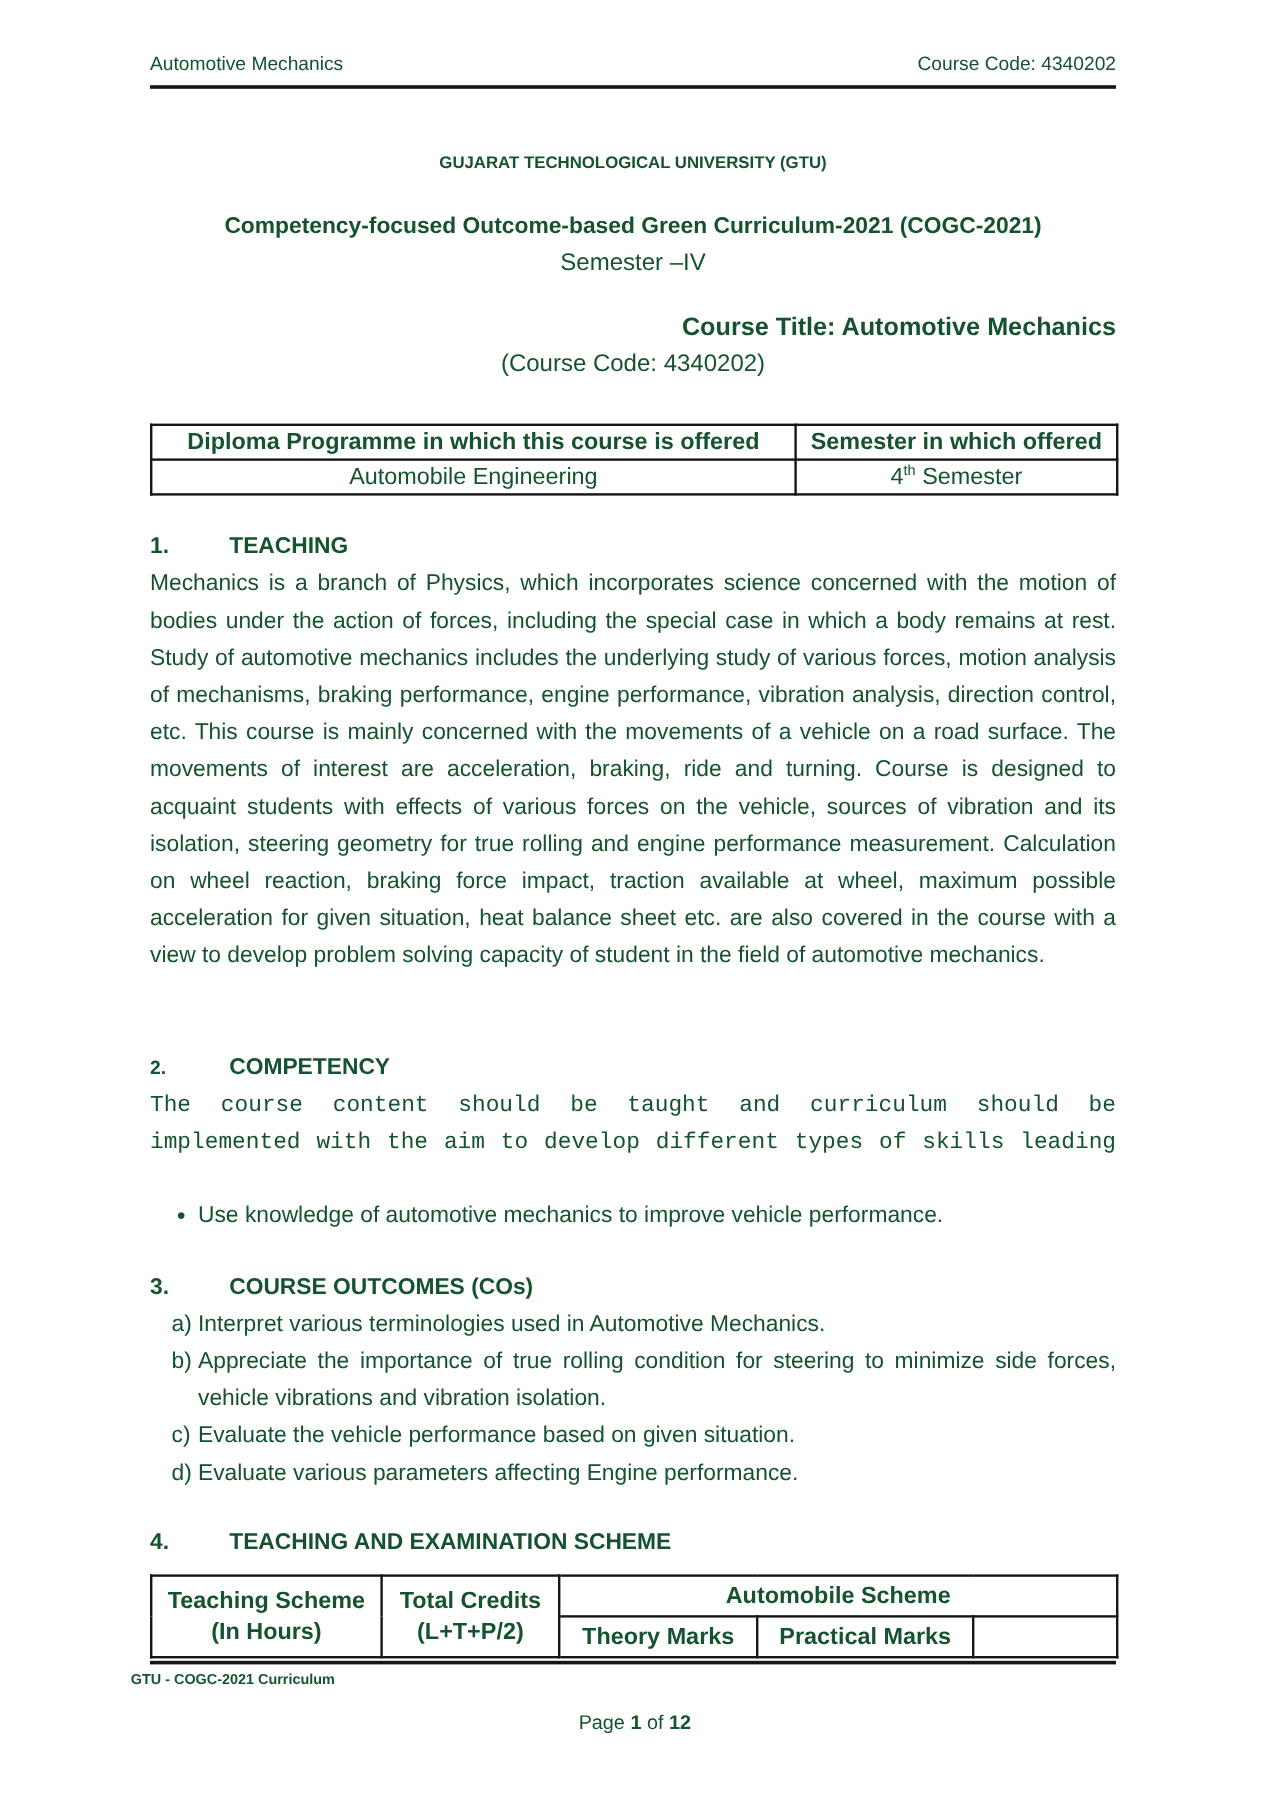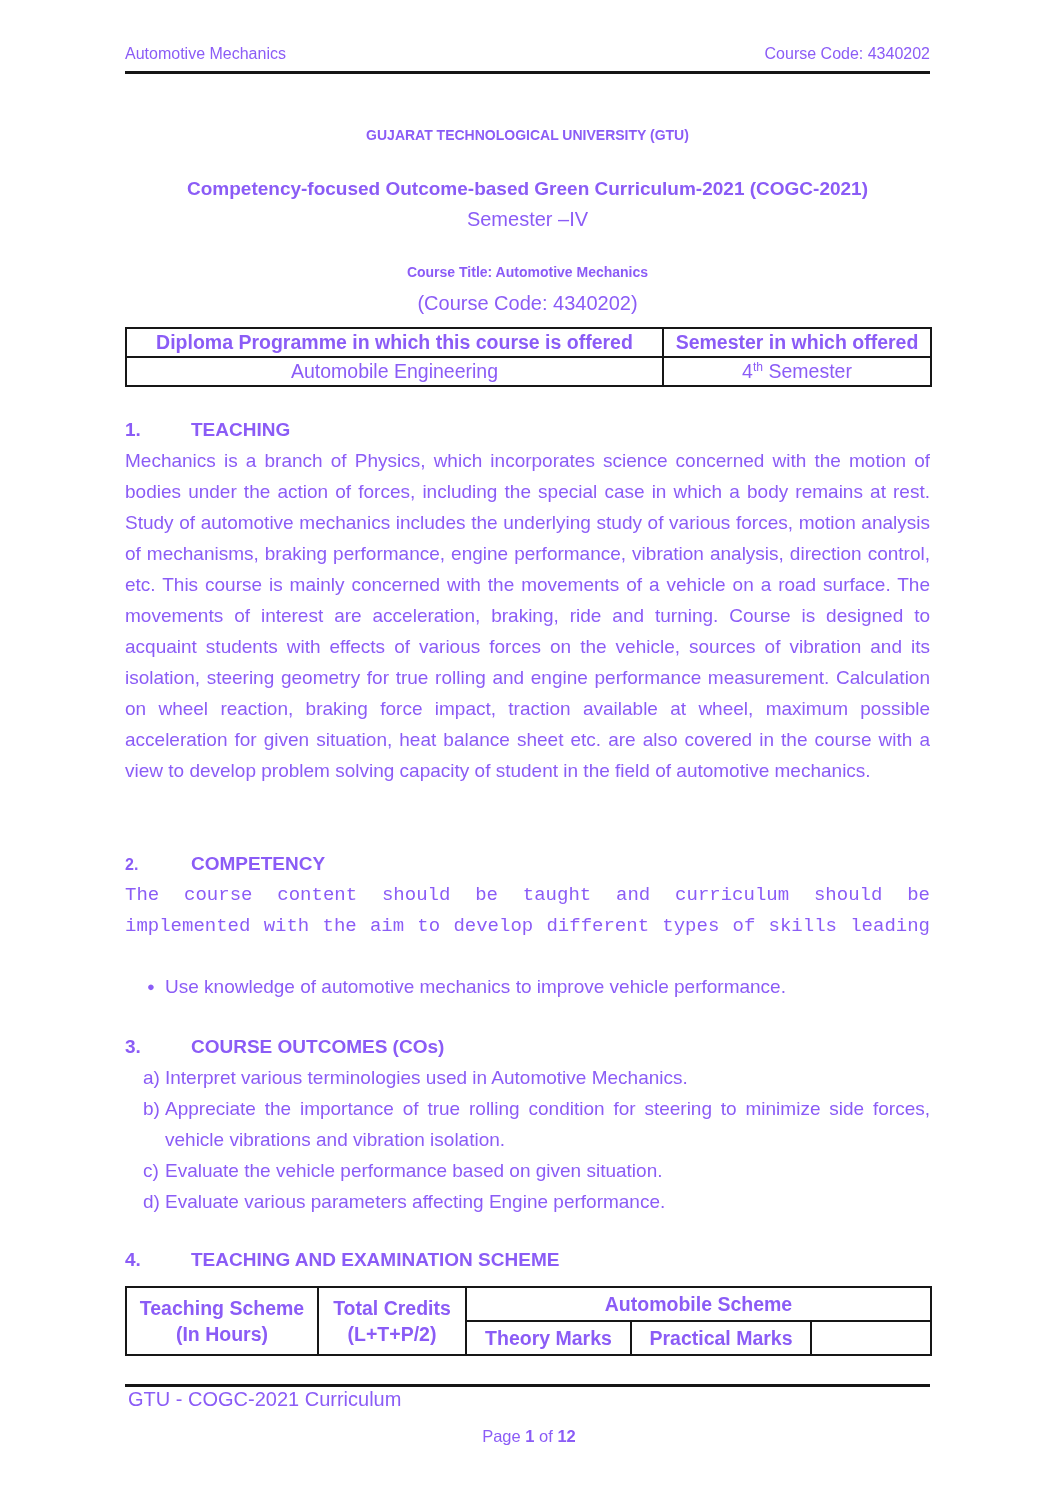--- a/index.html
+++ b/index.html
@@ -3,21 +3,21 @@
 <meta charset="utf-8">
 <style>
   * { margin:0; padding:0; box-sizing:border-box; }
   html, body { background:#ffffff; }
   .page {
     position:relative;
     width:1058px;
     height:1497px;
     margin:0 auto;
     background:#ffffff;
-    color:#8b5cf6;
+    color:#14532d;
     font-family:"Liberation Sans","DejaVu Sans",sans-serif;
     font-size:19px;
     line-height:31px;
     padding:44px 128px 0 125px;
     overflow:hidden;
   }
   .bold { font-weight:700; }
 
   
   .running-header {
@@ -28,29 +28,29 @@
     line-height:20px;
     padding-bottom:7px;
     border-bottom:3px solid #161616;
   }
 
   
   .title-block { text-align:center; }
   .title-university { margin-top:46px; font-size:14px; font-weight:700; }
   .title-curriculum { margin-top:22px; font-size:19px; font-weight:700; }
   .title-semester   { margin-top:0;   font-size:20px; }
-  .title-course     { margin-top:22px; font-size:14px; font-weight:700; }
+  .title-course     { margin-top:22px; font-size:21px; font-weight:700;text-align:right; }
   .title-code       { margin-top:0;   font-size:20px; }
 
   
   .offer-table {
     width:100%;
     border-collapse:collapse;
     table-layout:fixed;
-    margin-top:8px;
+    margin-top:34px;
   }
   .offer-table td {
     border:2px solid #161616;
     text-align:center;
     padding:1px 4px;
     line-height:25px;
     font-size:19.5px;
   }
   .offer-table .hdr { font-weight:700; }
   sup { font-size:0.62em; line-height:0; }
@@ -100,24 +100,25 @@
   
   .footer-rule {
     position:absolute;
     left:125px;
     width:805px;
     top:1384px;
     border-top:3px solid #161616;
   }
   .footer-left {
     position:absolute;
-    left:128px;
+    left:109px;
     top:1389px;
-    font-size:20px;
+    font-size:12px;
     line-height:20px;
+    font-weight:bold;
   }
   .page-number {
     position:absolute;
     left:0;
     top:1426px;
     width:100%;
     text-align:center;
     font-size:16.5px;
     line-height:20px;
   }

